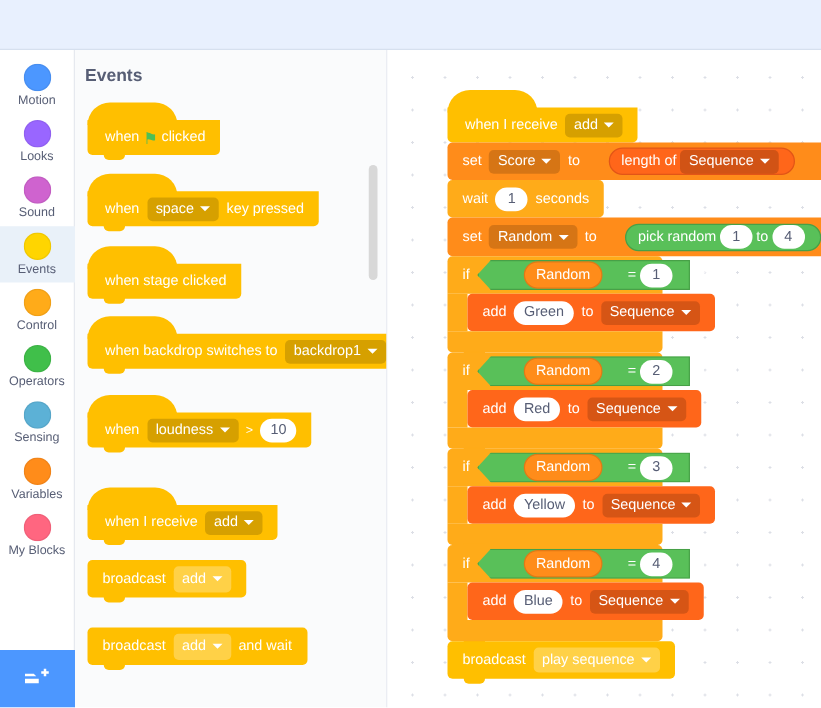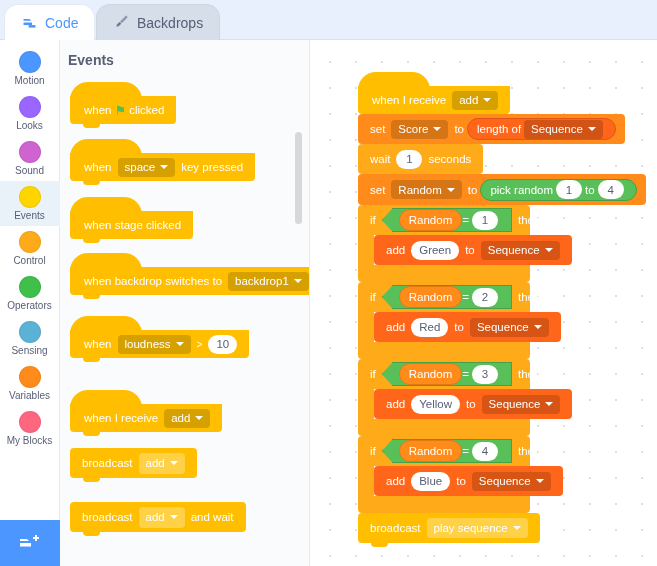--- a/index.html
+++ b/index.html
@@ -118,21 +118,21 @@
   
   .oval {
     display: inline-flex; align-items: center; justify-content: center;
     min-width: 26px; height: 19px; padding: 0 8px; margin: 0 3px;
     background: #fff; border-radius: 11px;
     color: #575e75; font-size: 11.5px;
   }
   
   .rep {
     display: inline-flex; align-items: center; height: 22px;
-    padding: 0 9px; margin: 0 0; border-radius: 12px;
+    padding: 0 9px; margin: 0 20px; border-radius: 12px;
     font-size: 11.5px; color: #fff;
   }
   .rep-vars  { background: #ff8c1a; border: 1px solid #e07a16; }
   .rep-listop{ background: #ff661a; border: 1px solid #e25517; }
   .rep-ops   { background: #59c059; border: 1px solid #47a047; }
   
   .hex {
     display: inline-flex; align-items: center; height: 24px;
     padding: 0 10px; margin: 0 3px; font-size: 11.5px; color: #fff;
     background: #59c059; border: 1px solid #47a047;
@@ -161,35 +161,20 @@
     border-radius: 0 0 4px 4px;
   }
   .flag { font-size: 13px; color: #4cbf56; }
 </style>
 </head>
 <body>
 
 <div id="app">
 
   <div class="tabbar">
-    <div class="tab active" style="left:4px">
-      <svg class="tab-icon" viewBox="0 0 20 20">
-        <path fill="#4c97ff" d="M3 6h7l2 2H3z"></path>
-          <path fill="#4c97ff" d="M3 10h10v3H3z"></path>
-        <path fill="#4c97ff" d="M9 13h8v3H9z"></path>
-      </svg>
-      <span>Code</span>
-    </div>
-    <div class="tab" style="left:96px">
-      <svg class="tab-icon" viewBox="0 0 20 20">
-        <path fill="#8d9bb0" d="M16.5 2.6c.6.6.6 1.5 0 2.1l-6.2 6.2-2.1-2.1 6.2-6.2c.6-.6 1.5-.6 2.1 0z"></path>
-        <path fill="#6b788f" d="M7.6 9.3l2.1 2.1-3 3-2.6.5.5-2.6z"></path>
-      </svg>
-      <span>Backdrops</span>
-    </div>
   </div>
 
   <div class="catbar">
     <div class="cat">
       <div class="cat-dot" style="background:#4c97ff"></div>
       <div class="cat-label">Motion</div>
     </div>
     <div class="cat">
       <div class="cat-dot" style="background:#9966ff"></div>
       <div class="cat-label">Looks</div>

